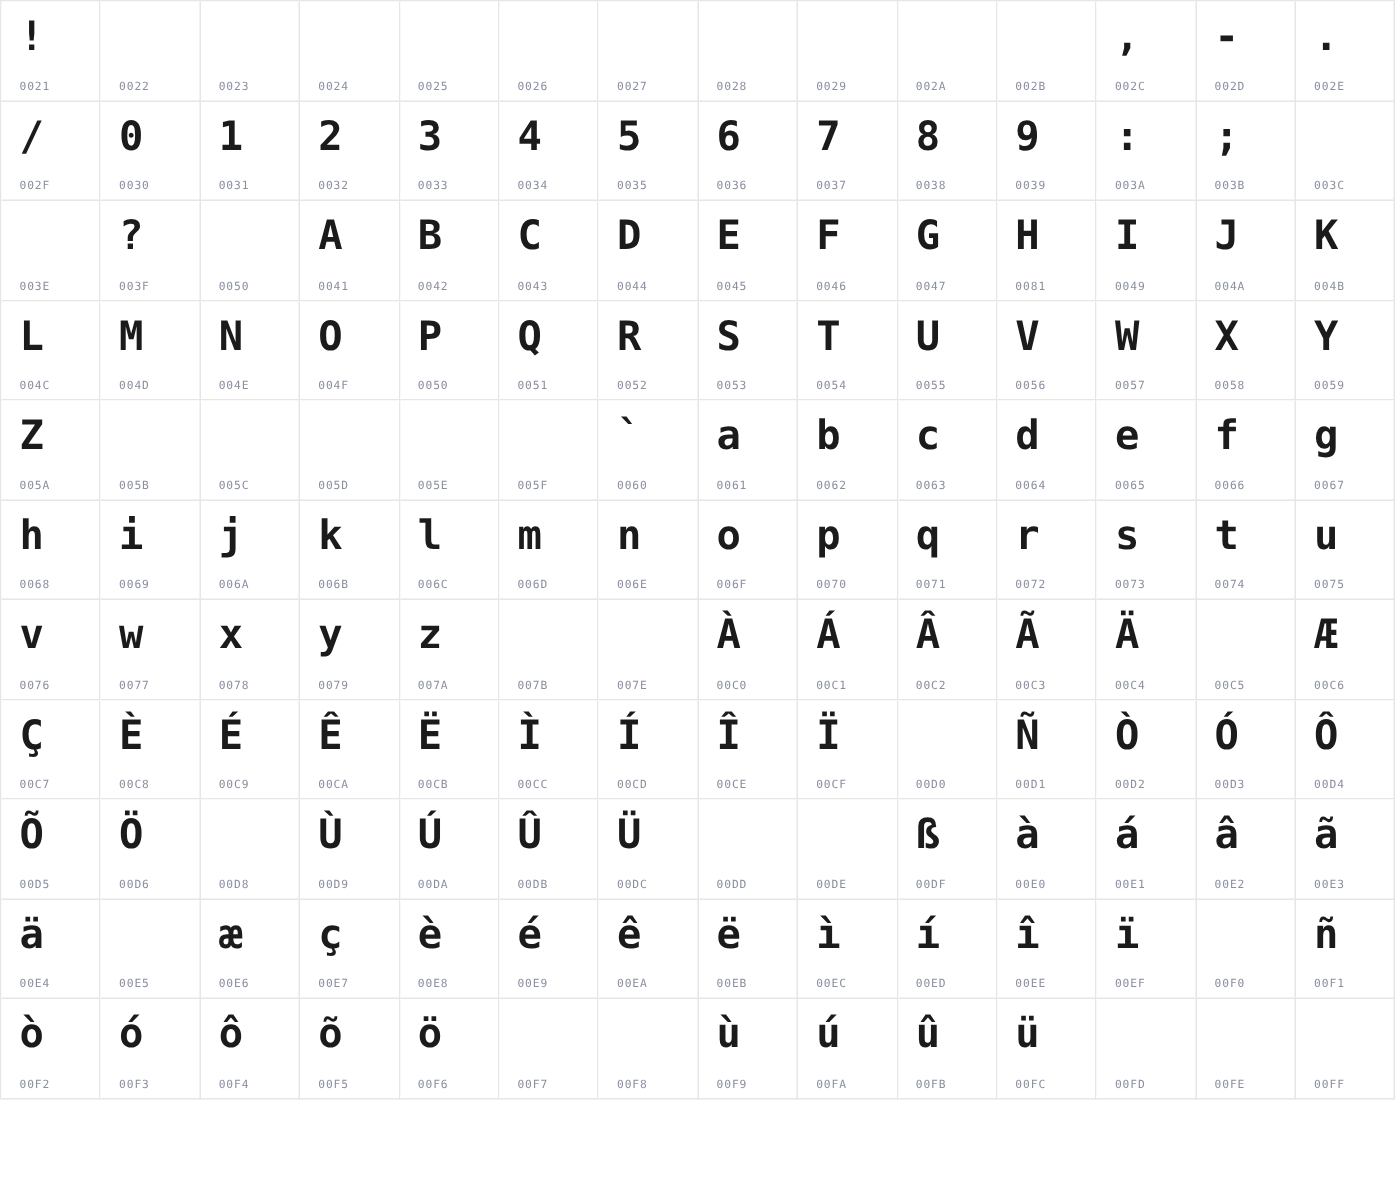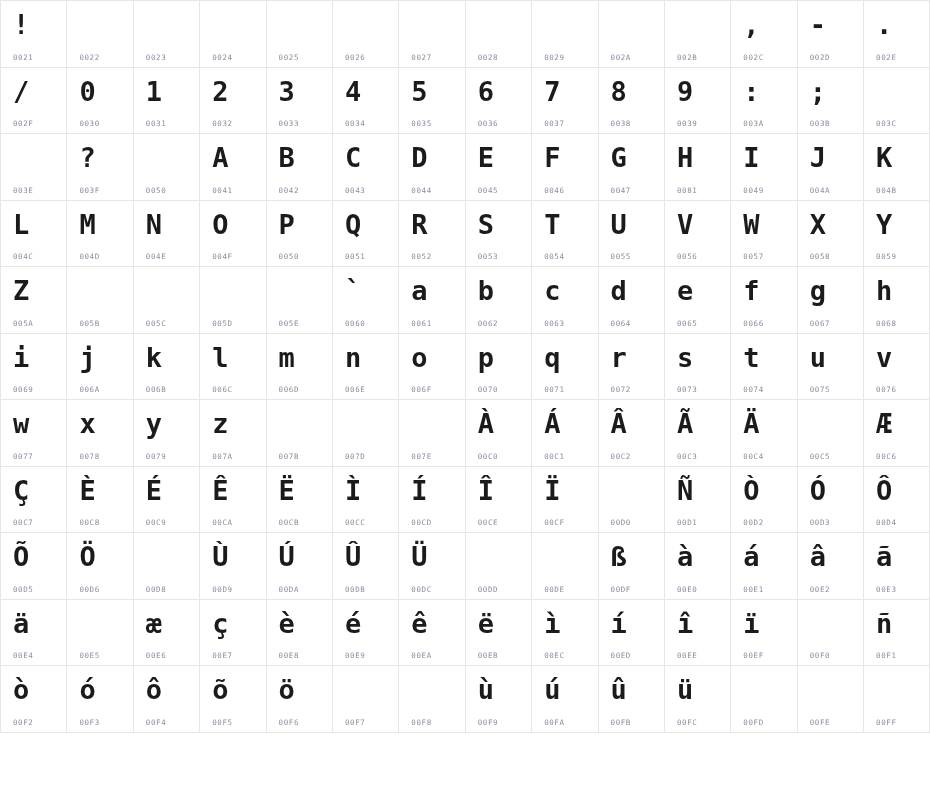--- a/index.html
+++ b/index.html
@@ -299,20 +299,24 @@
       <div class="glyph-code">005C</div>
     </div>
     <div class="glyph-cell empty-cell">
       <div class="glyph-char"></div>
       <div class="glyph-code">005D</div>
     </div>
     <div class="glyph-cell empty-cell">
       <div class="glyph-char"></div>
       <div class="glyph-code">005E</div>
     </div>
+    <div class="glyph-cell empty-cell">
+      <div class="glyph-char"></div>
+      <div class="glyph-code">005F</div>
+    </div>
     <div class="glyph-cell">
       <div class="glyph-char">`</div>
       <div class="glyph-code">0060</div>
     </div>
     <div class="glyph-cell">
       <div class="glyph-char">a</div>
       <div class="glyph-code">0061</div>
     </div>
     <div class="glyph-cell">
       <div class="glyph-char">b</div>
@@ -410,24 +414,20 @@
       <div class="glyph-char">y</div>
       <div class="glyph-code">0079</div>
     </div>
     <div class="glyph-cell">
       <div class="glyph-char">z</div>
       <div class="glyph-code">007A</div>
     </div>
     <div class="glyph-cell empty-cell">
       <div class="glyph-char"></div>
       <div class="glyph-code">007B</div>
-    </div>
-    <div class="glyph-cell empty-cell">
-      <div class="glyph-char"></div>
-      <div class="glyph-code">007D</div>
     </div>
     <div class="glyph-cell empty-cell">
       <div class="glyph-char"></div>
       <div class="glyph-code">007E</div>
     </div>
     <div class="glyph-cell">
       <div class="glyph-char">À</div>
       <div class="glyph-code">00C0</div>
     </div>
     <div class="glyph-cell">

